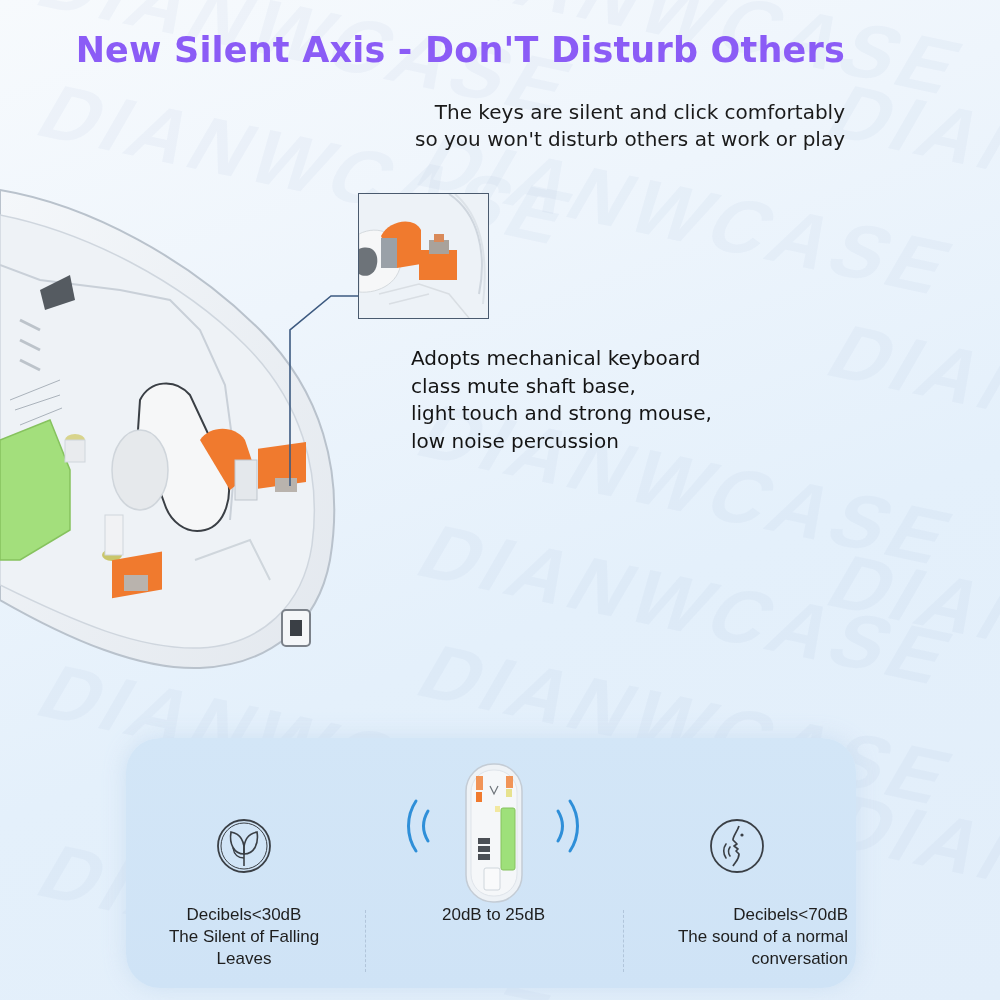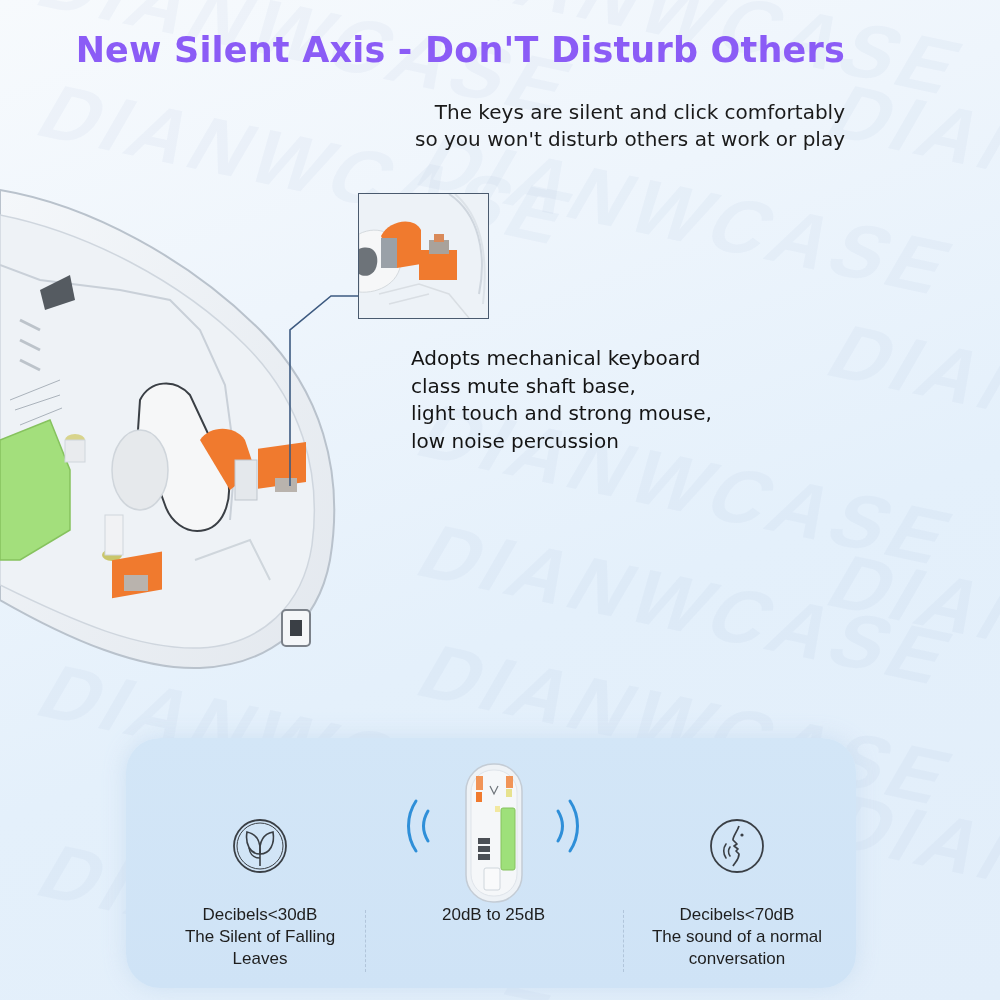--- a/index.html
+++ b/index.html
@@ -152,21 +152,21 @@
 
 <div class="feature-text">
   <div>Adopts mechanical keyboard</div>
   <div>class mute shaft base,</div>
   <div>light touch and strong mouse,</div>
   <div>low noise percussion</div>
 </div>
 
 <div class="panel">
 
-  <div class="col" style="left:36px;width:196px;">
+  <div class="col" style="left:20px;width:196px;">
     <svg class="icon-circle" style="left:70px;top:80px;" viewBox="0 0 56 56">
       <circle cx="28" cy="28" r="26" fill="none" stroke="#3a3f45" stroke-width="1.8"></circle>
       <circle cx="28" cy="28" r="23" fill="none" stroke="#3a3f45" stroke-width="1"></circle>
       <path d="M28,48 L28,34" stroke="#3a3f45" stroke-width="1.6" fill="none"></path>
       <path d="M28,36 C18,36 13,26 15,14 C25,16 29,24 28,36 Z" fill="none" stroke="#3a3f45" stroke-width="1.6"></path>
       <path d="M28,36 C38,36 43,26 41,14 C31,16 27,24 28,36 Z" fill="none" stroke="#3a3f45" stroke-width="1.6"></path>
       <path d="M28,40 C22,40 18,36 17,30" fill="none" stroke="#3a3f45" stroke-width="1.4"></path>
     </svg>
     <div class="cap">
       <div>Decibels&lt;30dB</div>
@@ -200,21 +200,21 @@
       <rect x="86" y="112" width="16" height="22" rx="2" fill="#f9fafb" stroke="#cfd6dc"></rect>
       <path d="M92,30 L96,38 L100,30" fill="none" stroke="#6d7379" stroke-width="1.2"></path>
     </svg>
     <div class="cap">
       <div>20dB to 25dB</div>
     </div>
   </div>
 
   <div class="divider" style="left:497px;"></div>
 
-  <div class="col" style="left:500px;width:222px;">
+  <div class="col" style="left:500px;width:222px;text-align:right;">
     <svg class="icon-circle" style="left:83px;top:80px;" viewBox="0 0 56 56">
       <circle cx="28" cy="28" r="26" fill="none" stroke="#3a3f45" stroke-width="1.8"></circle>
       <path d="M30,8 C28,14 24,18 24,22 L28,26 L25,28 L29,31 L27,33 L30,36 C30,42 26,44 24,48" fill="none" stroke="#3a3f45" stroke-width="1.7" stroke-linejoin="round"></path>
       <circle cx="33" cy="17" r="1.6" fill="#3a3f45"></circle>
       <path d="M17,26 C14,30 14,36 17,40" fill="none" stroke="#3a3f45" stroke-width="1.6" stroke-linecap="round"></path>
       <path d="M21,29 C19,32 19,35 21,38" fill="none" stroke="#3a3f45" stroke-width="1.6" stroke-linecap="round"></path>
     </svg>
     <div class="cap">
       <div>Decibels&lt;70dB</div>
       <div>The sound of a normal</div>

